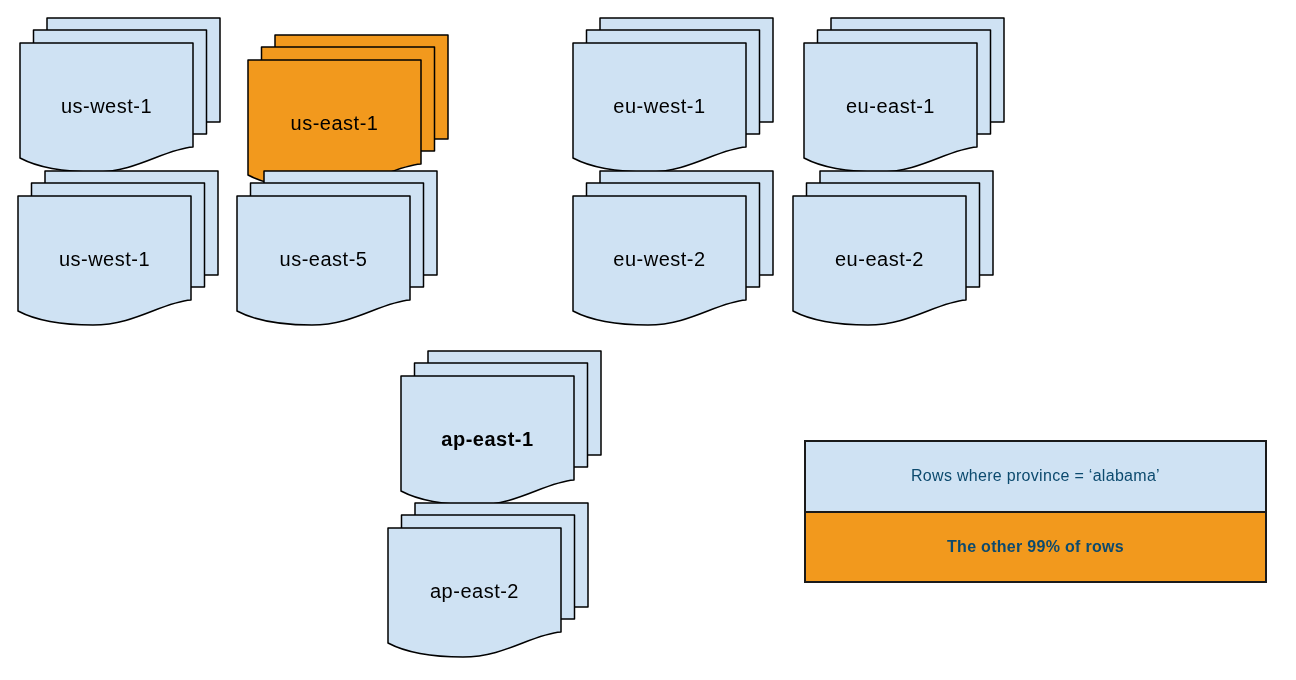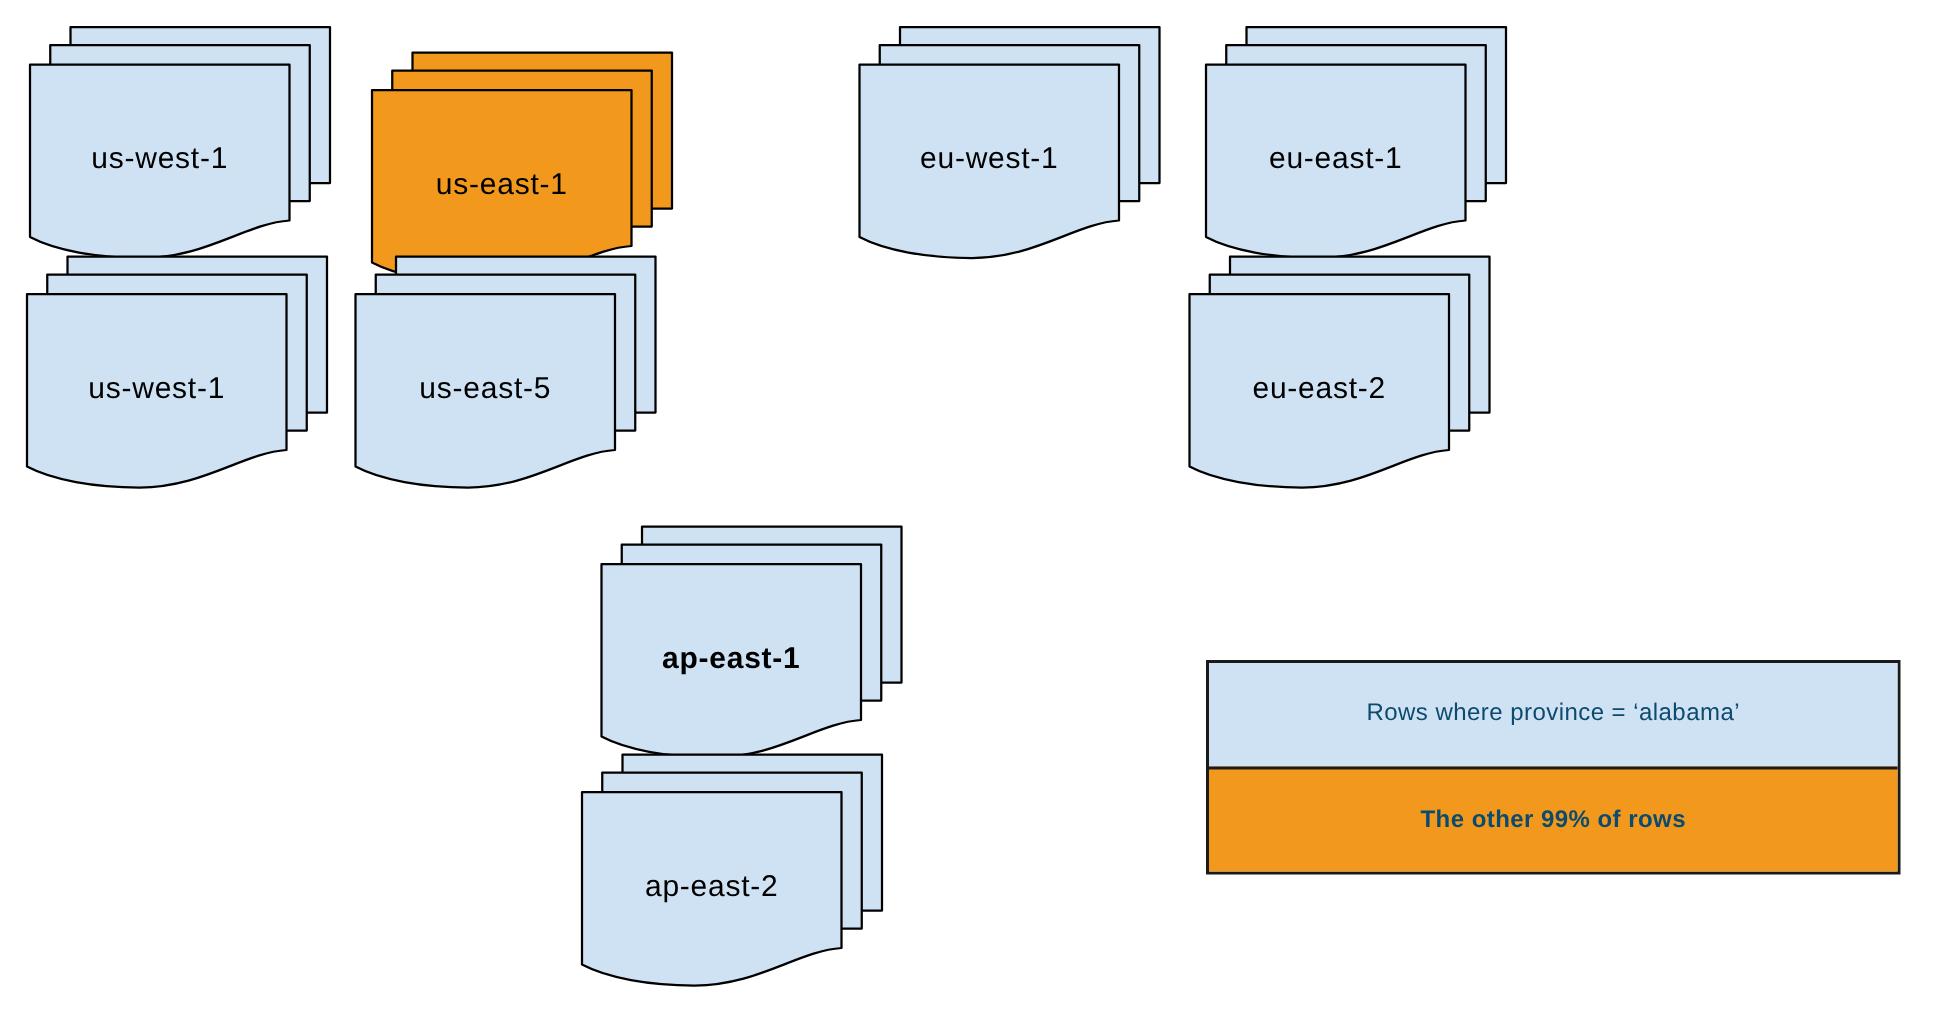--- a/index.html
+++ b/index.html
@@ -119,20 +119,28 @@
       <div class="stack-label">us-west-1</div>
     </div>
     <div class="stack" style="left: 236px; top: 170px;">
       <svg width="204" height="160" viewBox="0 0 204 160">
         <rect class="layer back" x="28" y="1" width="173" height="104" fill="#CFE2F3"></rect>
         <rect class="layer mid" x="14.5" y="13" width="173" height="104" fill="#CFE2F3"></rect>
         <path class="layer front" d="M 1,26 L 174,26 L 174,130 C 145,132 118,155 76,155 C 46,155 18,150 1,141 Z" fill="#CFE2F3"></path>
       </svg>
       <div class="stack-label">us-east-5</div>
     </div>
+    <div class="stack" style="left: 572px; top: 170px;">
+      <svg width="204" height="160" viewBox="0 0 204 160">
+        <rect class="layer back" x="28" y="1" width="173" height="104" fill="#CFE2F3"></rect>
+        <rect class="layer mid" x="14.5" y="13" width="173" height="104" fill="#CFE2F3"></rect>
+        <path class="layer front" d="M 1,26 L 174,26 L 174,130 C 145,132 118,155 76,155 C 46,155 18,150 1,141 Z" fill="#CFE2F3"></path>
+      </svg>
+      <div class="stack-label">eu-west-2</div>
+    </div>
     <div class="stack" style="left: 792px; top: 170px;">
       <svg width="204" height="160" viewBox="0 0 204 160">
         <rect class="layer back" x="28" y="1" width="173" height="104" fill="#CFE2F3"></rect>
         <rect class="layer mid" x="14.5" y="13" width="173" height="104" fill="#CFE2F3"></rect>
         <path class="layer front" d="M 1,26 L 174,26 L 174,130 C 145,132 118,155 76,155 C 46,155 18,150 1,141 Z" fill="#CFE2F3"></path>
       </svg>
       <div class="stack-label">eu-east-2</div>
     </div>
     <div class="stack" style="left: 400px; top: 350px; font-weight: bold;">
       <svg width="204" height="160" viewBox="0 0 204 160">

